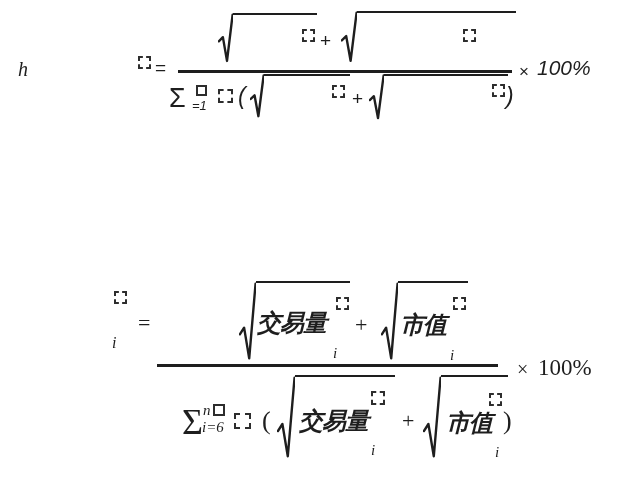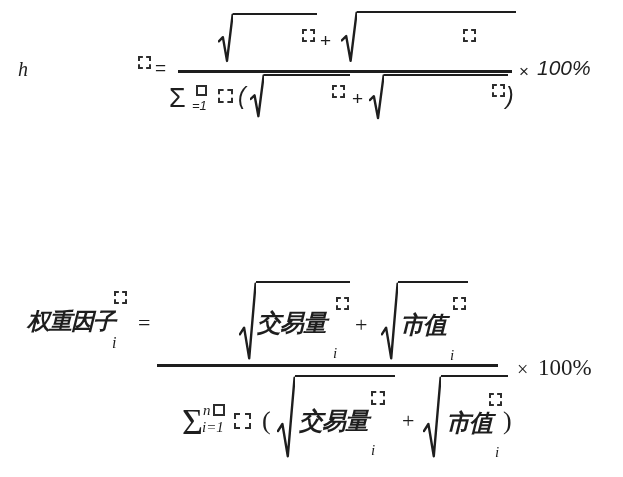--- a/index.html
+++ b/index.html
@@ -114,21 +114,20 @@
 
     <span class="t sans it" style="left:506px; top:85px; font-size:23px;">)</span>
 
     <span class="t sans" style="left:519px; top:63px; font-size:17px;">×</span>
 
     <span class="t sans it" style="left:537px; top:57px; font-size:21px;">100%</span>
   </div>
 
   <div class="layer">
 
-    <span class="t cjk" style="left:27px; top:310px; font-size:23px;">权重因子</span>
 
     <span class="tofu" style="left:114px; top:291px; width:13px; height:13px;"></span>
 
     <span class="t serif it" style="left:112px; top:335px; font-size:16px;">i</span>
 
     <span class="t serif" style="left:138px; top:312px; font-size:22px;">=</span>
 
     <span class="bar" style="left:157px; top:364px; width:341px;"></span>
 
     <span class="sqrt" style="left:239px; top:281px; width:111px; height:80px;">
@@ -154,21 +153,21 @@
         <span class="t serif it" style="left:52px; top:65px; font-size:15px;">i</span>
       </span>
     </span>
 
     <span class="t serif" style="left:182px; top:404px; font-size:36px;">Σ</span>
 
     <span class="t serif it" style="left:203px; top:403px; font-size:15px;">n</span>
 
     <span class="tofu" style="left:213px; top:404px; width:12px; height:12px;"></span>
 
-    <span class="t serif it" style="left:202px; top:420px; font-size:15px;">i=1</span>
+    <span class="t serif it" style="left:202px; top:420px; font-size:15px;">i=6</span>
 
     <span class="tofu" style="left:234px; top:413px; width:17px; height:16px;"></span>
 
     <span class="t serif" style="left:262px; top:408px; font-size:26px;">(</span>
 
     <span class="sqrt" style="left:277px; top:375px; width:118px; height:84px;">
       <svg class="tick" style="width:18px;" viewBox="0 0 20 60" preserveAspectRatio="none">
         <path d="M1 40 L6 35 L12 58 L19.5 2"></path>
       </svg>
       <span class="radicand">

